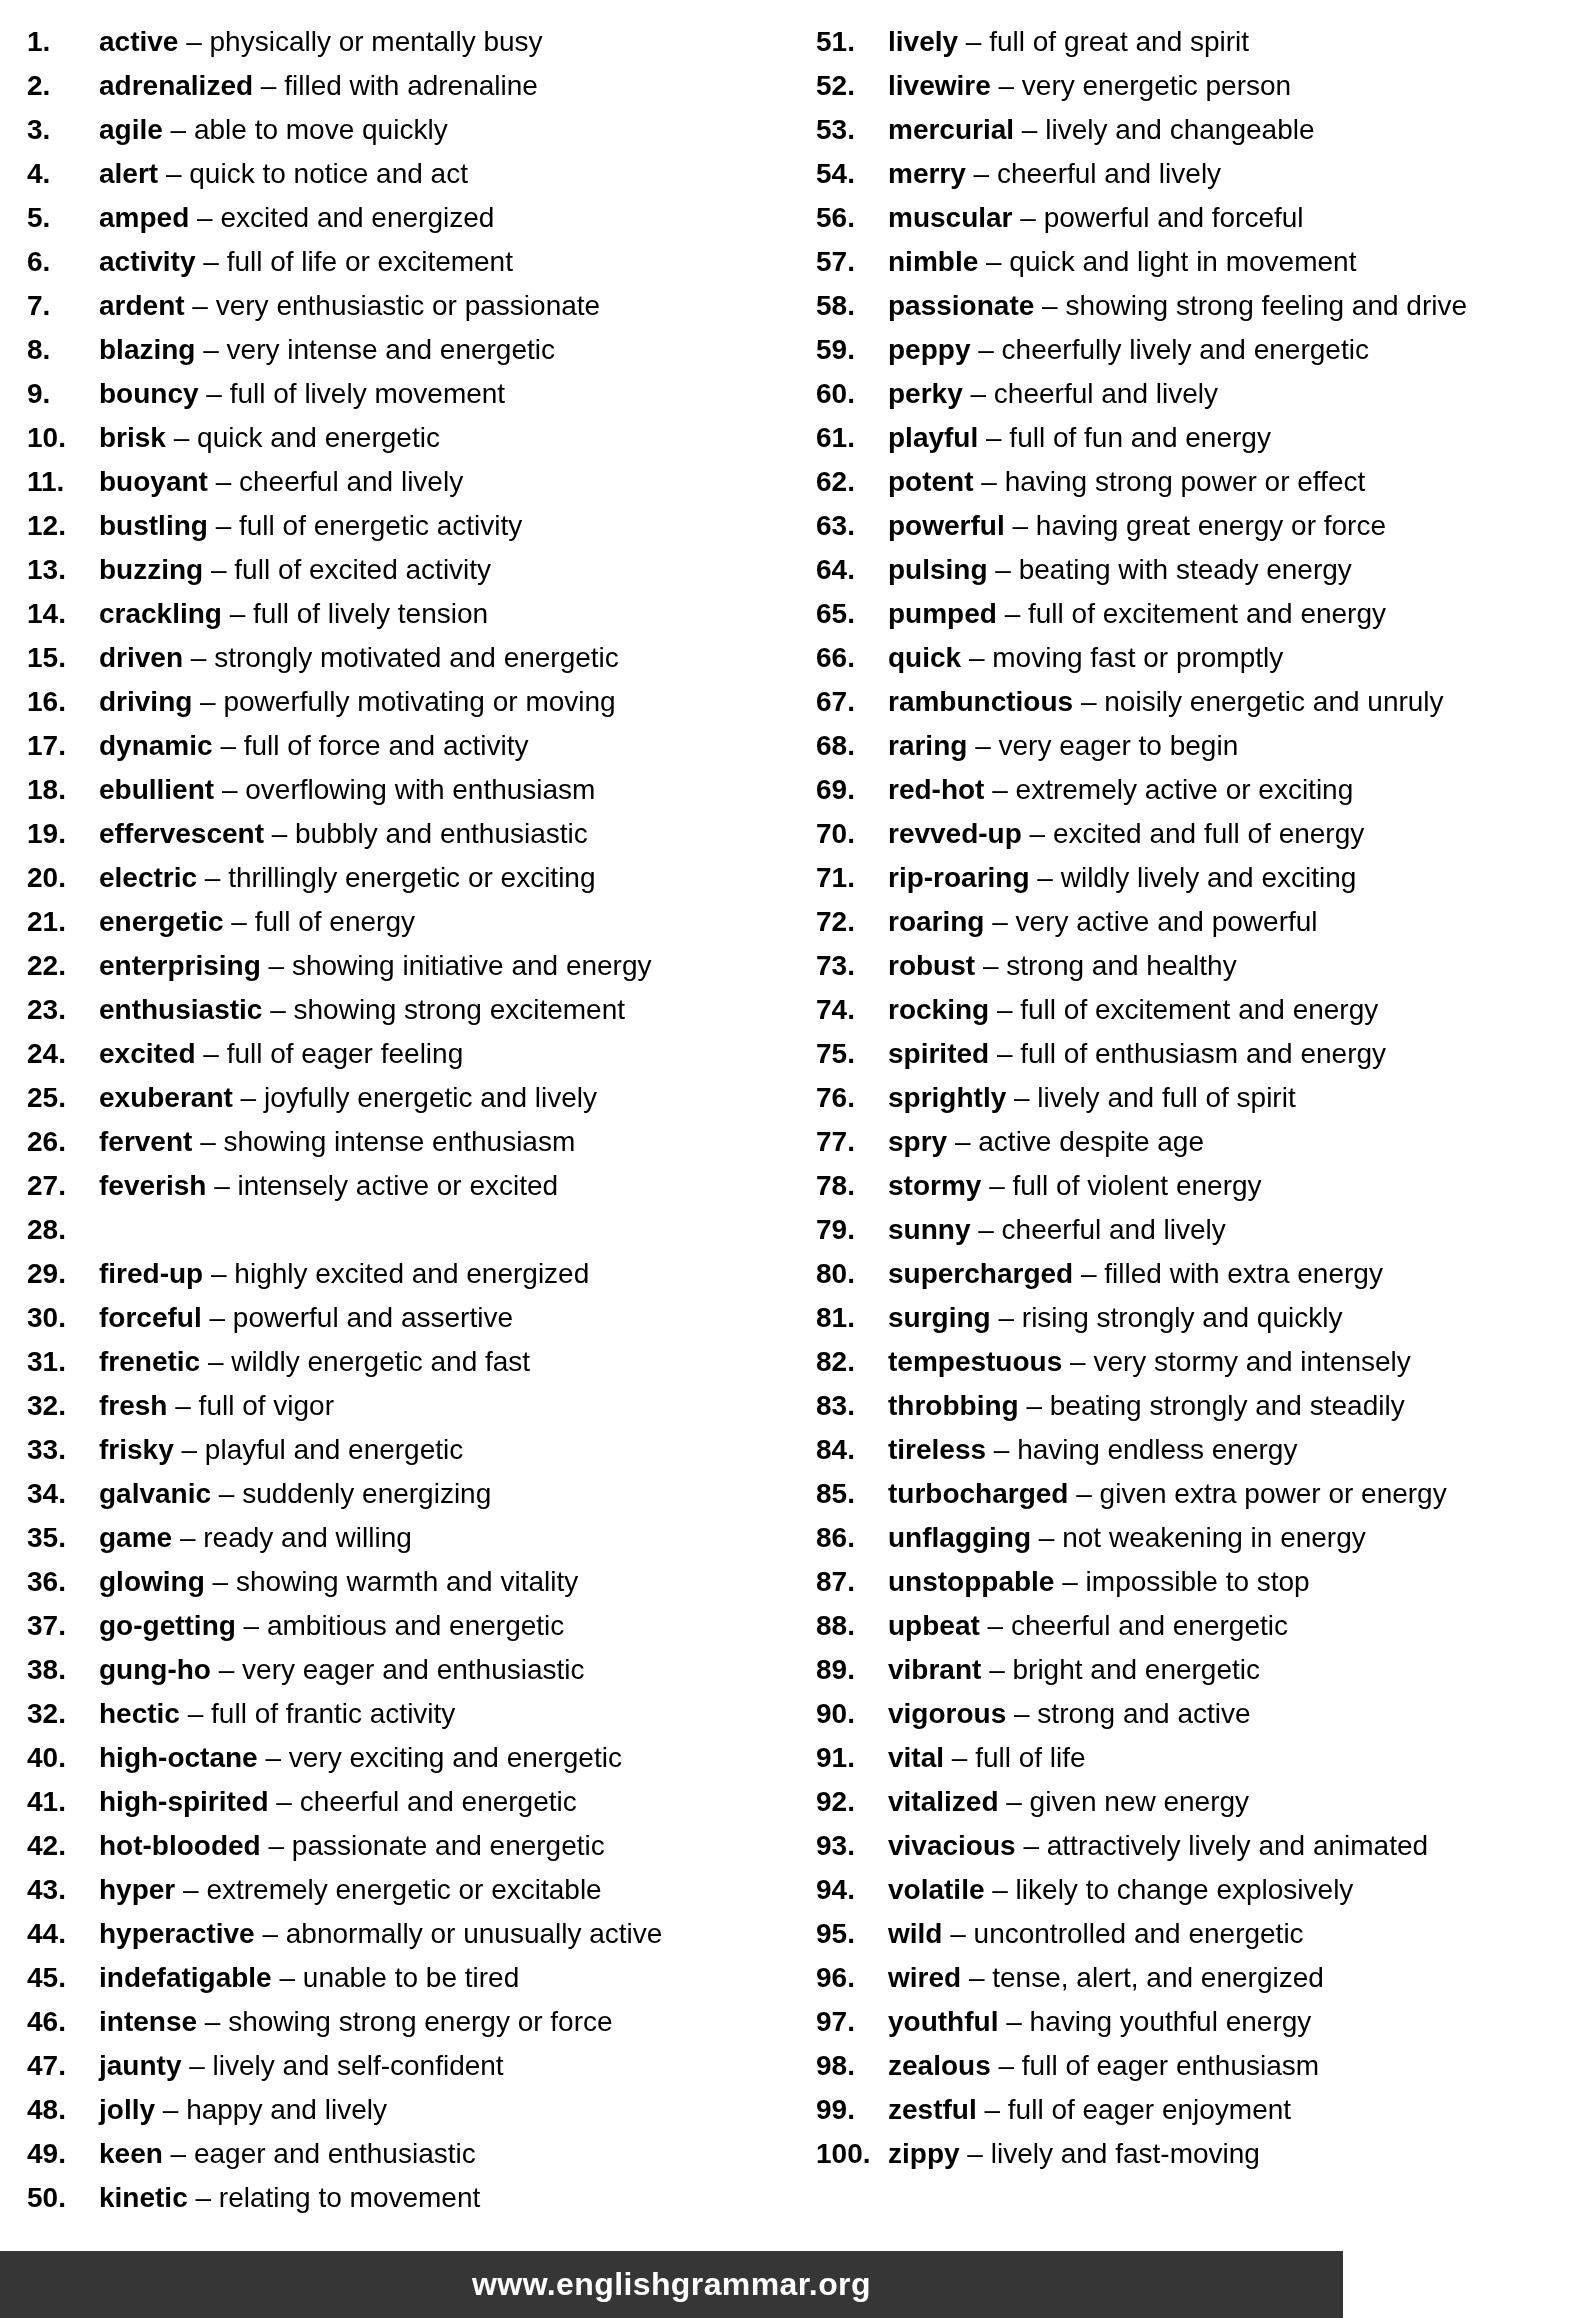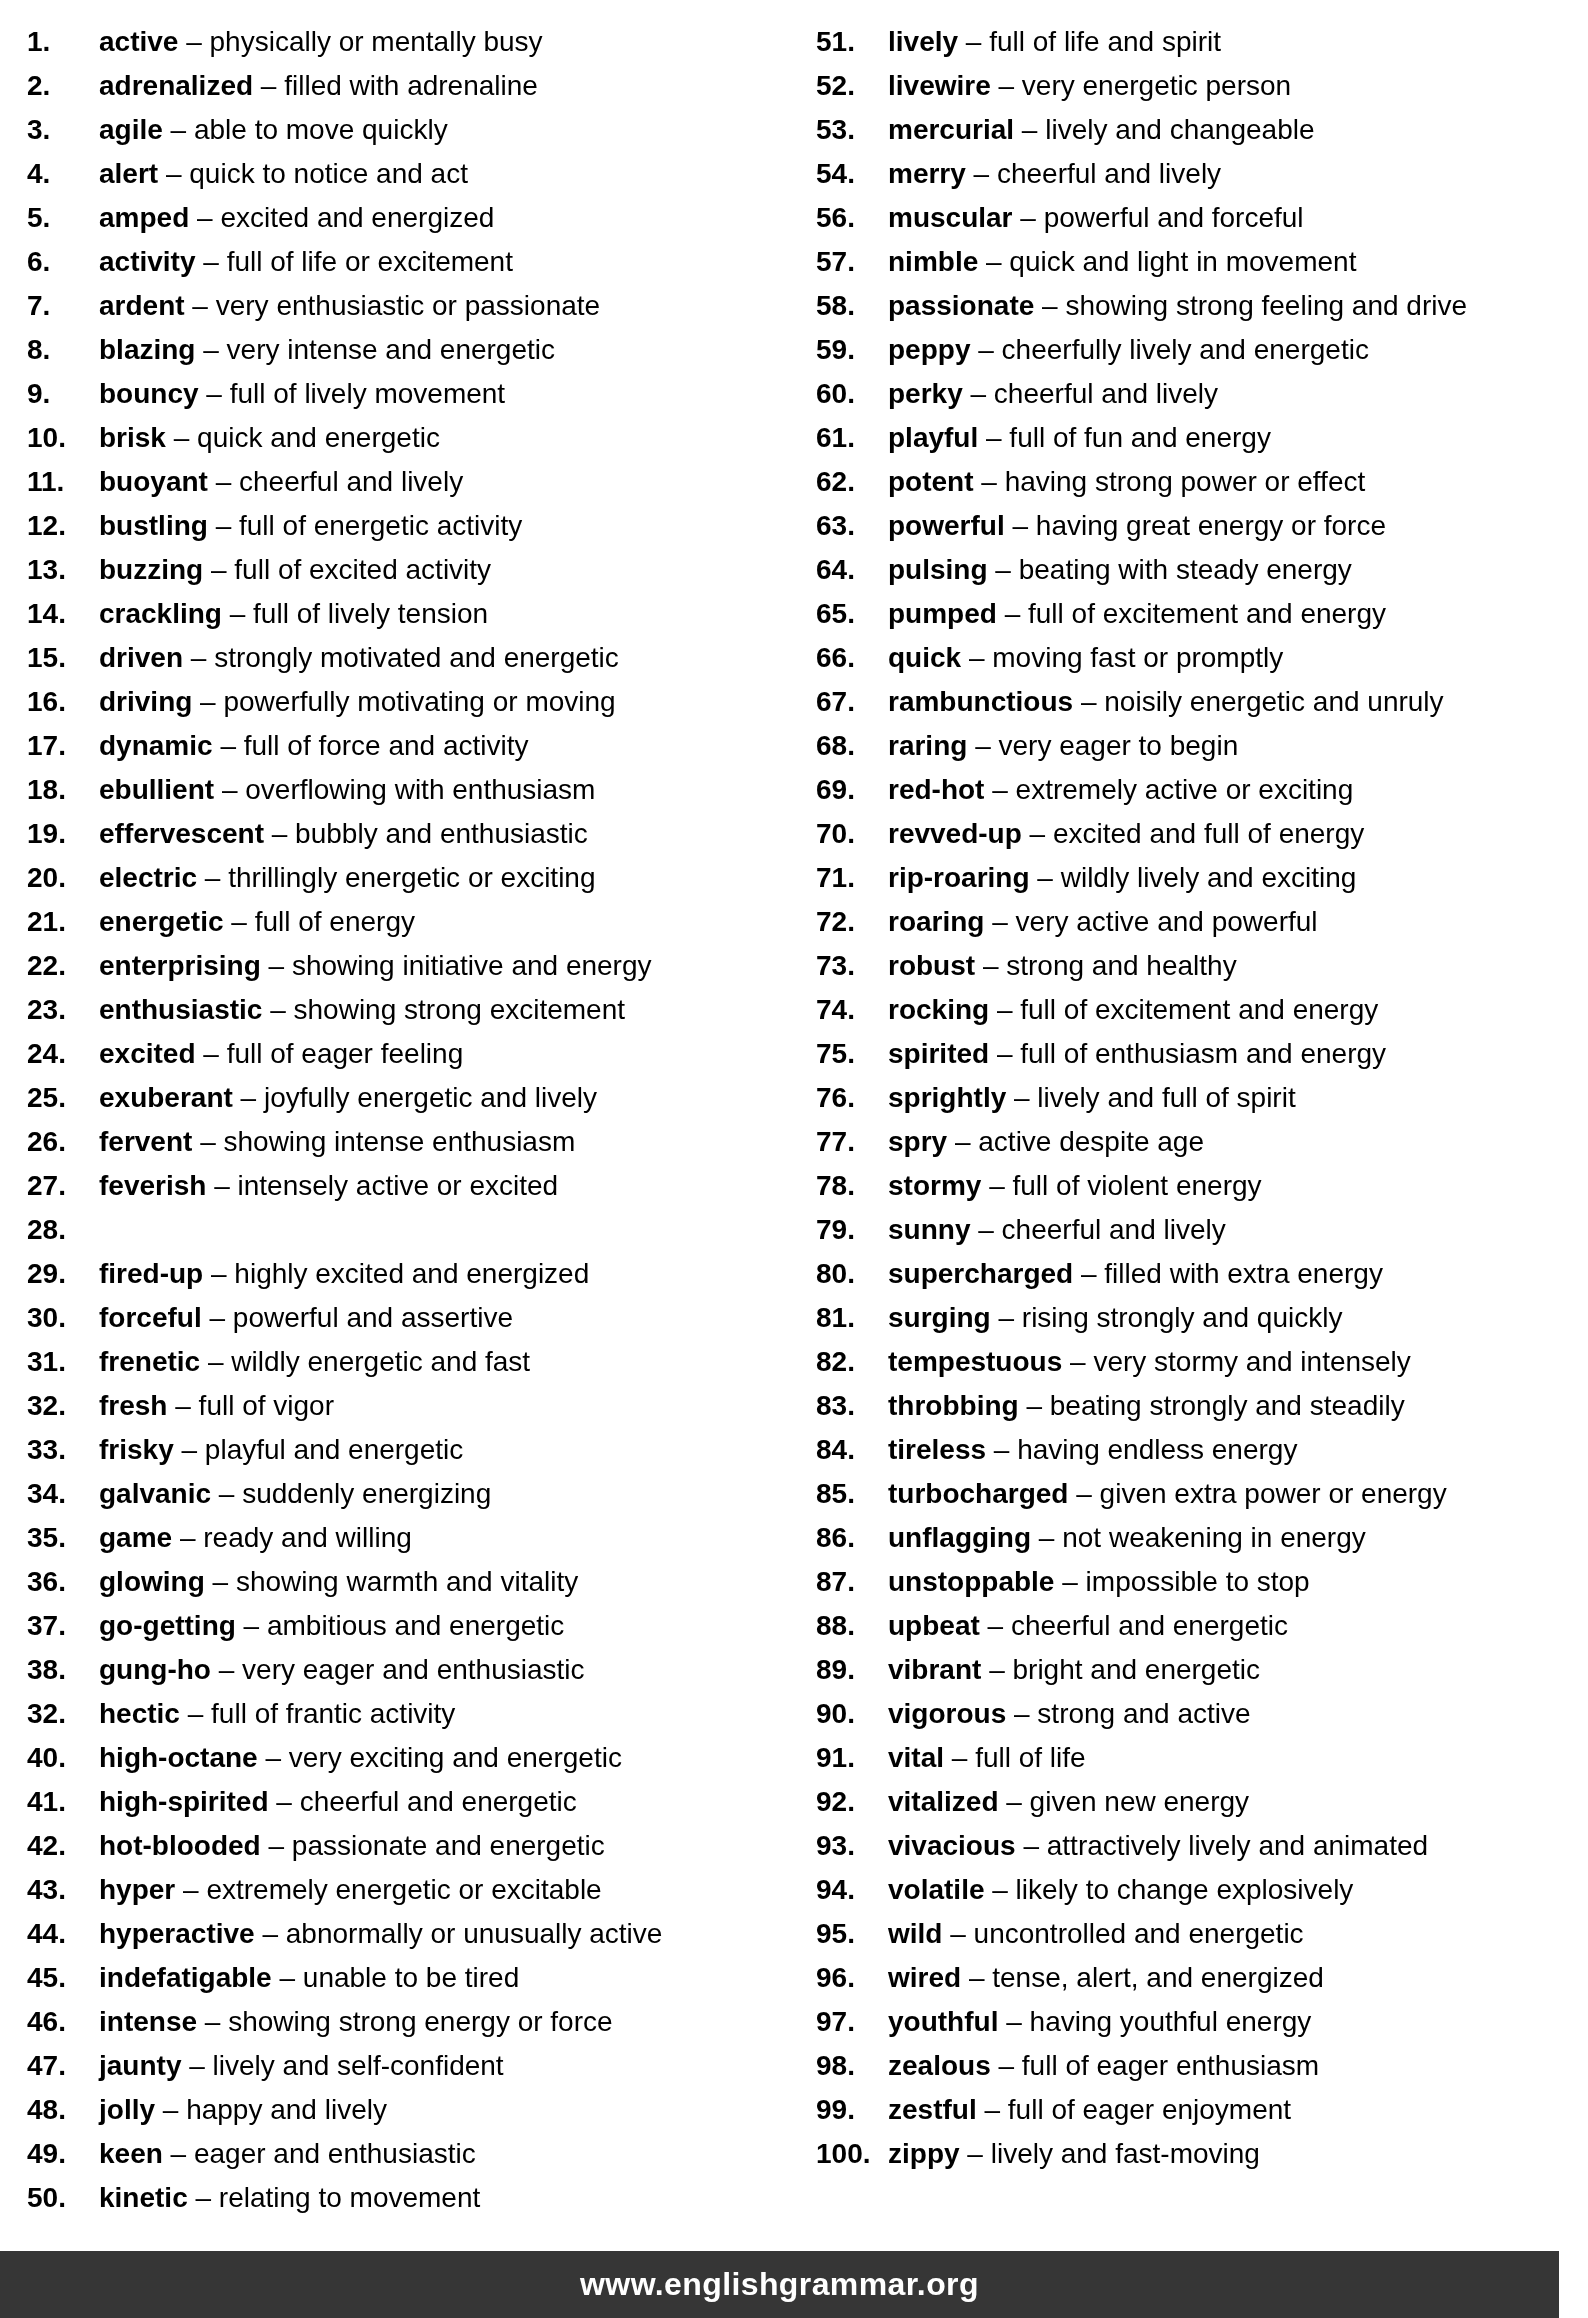--- a/index.html
+++ b/index.html
@@ -46,21 +46,21 @@
   .word {
     font-weight: bold;
   }
   .def {
     font-weight: normal;
   }
   .footer {
     position: absolute;
     left: 0;
     top: 2251px;
-    width: 1559px;
+    width: 1343px;
     height: 67px;
     display: flex;
     align-items: center;
     justify-content: center;
   }
   .footer-text {
     font-size: 32px;
     font-weight: bold;
     letter-spacing: 0.4px;
   }
@@ -268,21 +268,21 @@
     <span class="text"><span class="word">keen</span><span class="def"> – eager and enthusiastic</span></span>
   </div>
         <div class="item">
     <span class="num">50.</span>
     <span class="text"><span class="word">kinetic</span><span class="def"> – relating to movement</span></span>
   </div>
       </div>
     <div class="col col-2">
         <div class="item">
     <span class="num">51.</span>
-    <span class="text"><span class="word">lively</span><span class="def"> – full of life and spirit</span></span>
+    <span class="text"><span class="word">lively</span><span class="def"> – full of great and spirit</span></span>
   </div>
         <div class="item">
     <span class="num">52.</span>
     <span class="text"><span class="word">livewire</span><span class="def"> – very energetic person</span></span>
   </div>
         <div class="item">
     <span class="num">53.</span>
     <span class="text"><span class="word">mercurial</span><span class="def"> – lively and changeable</span></span>
   </div>
         <div class="item">

